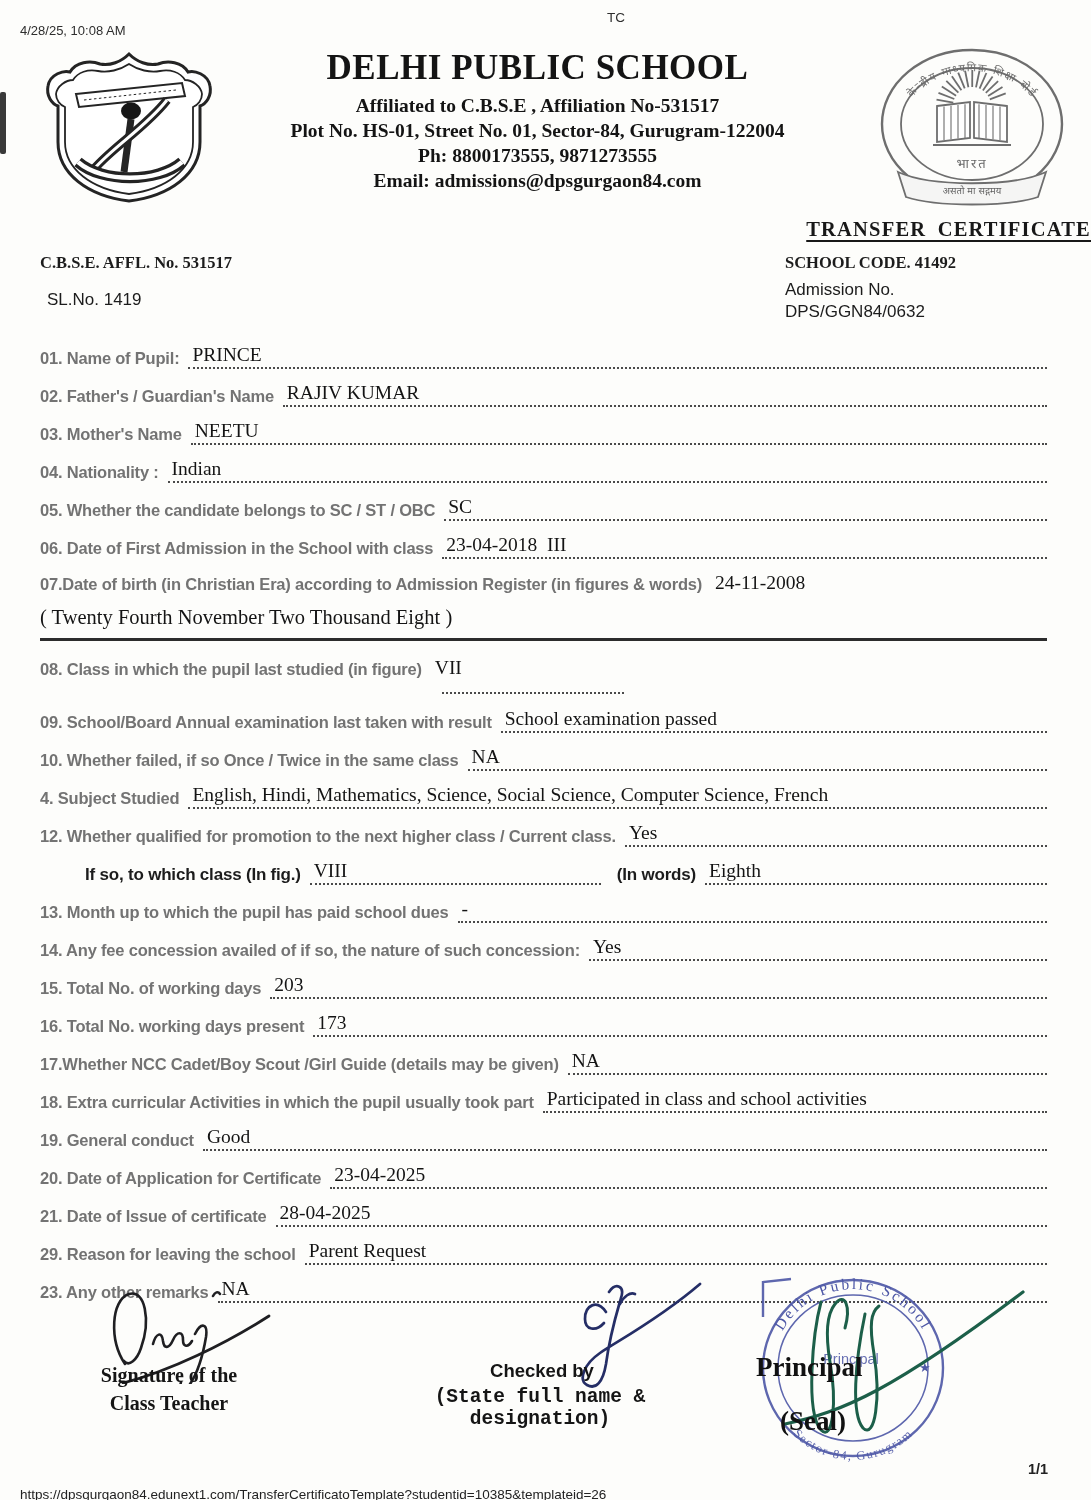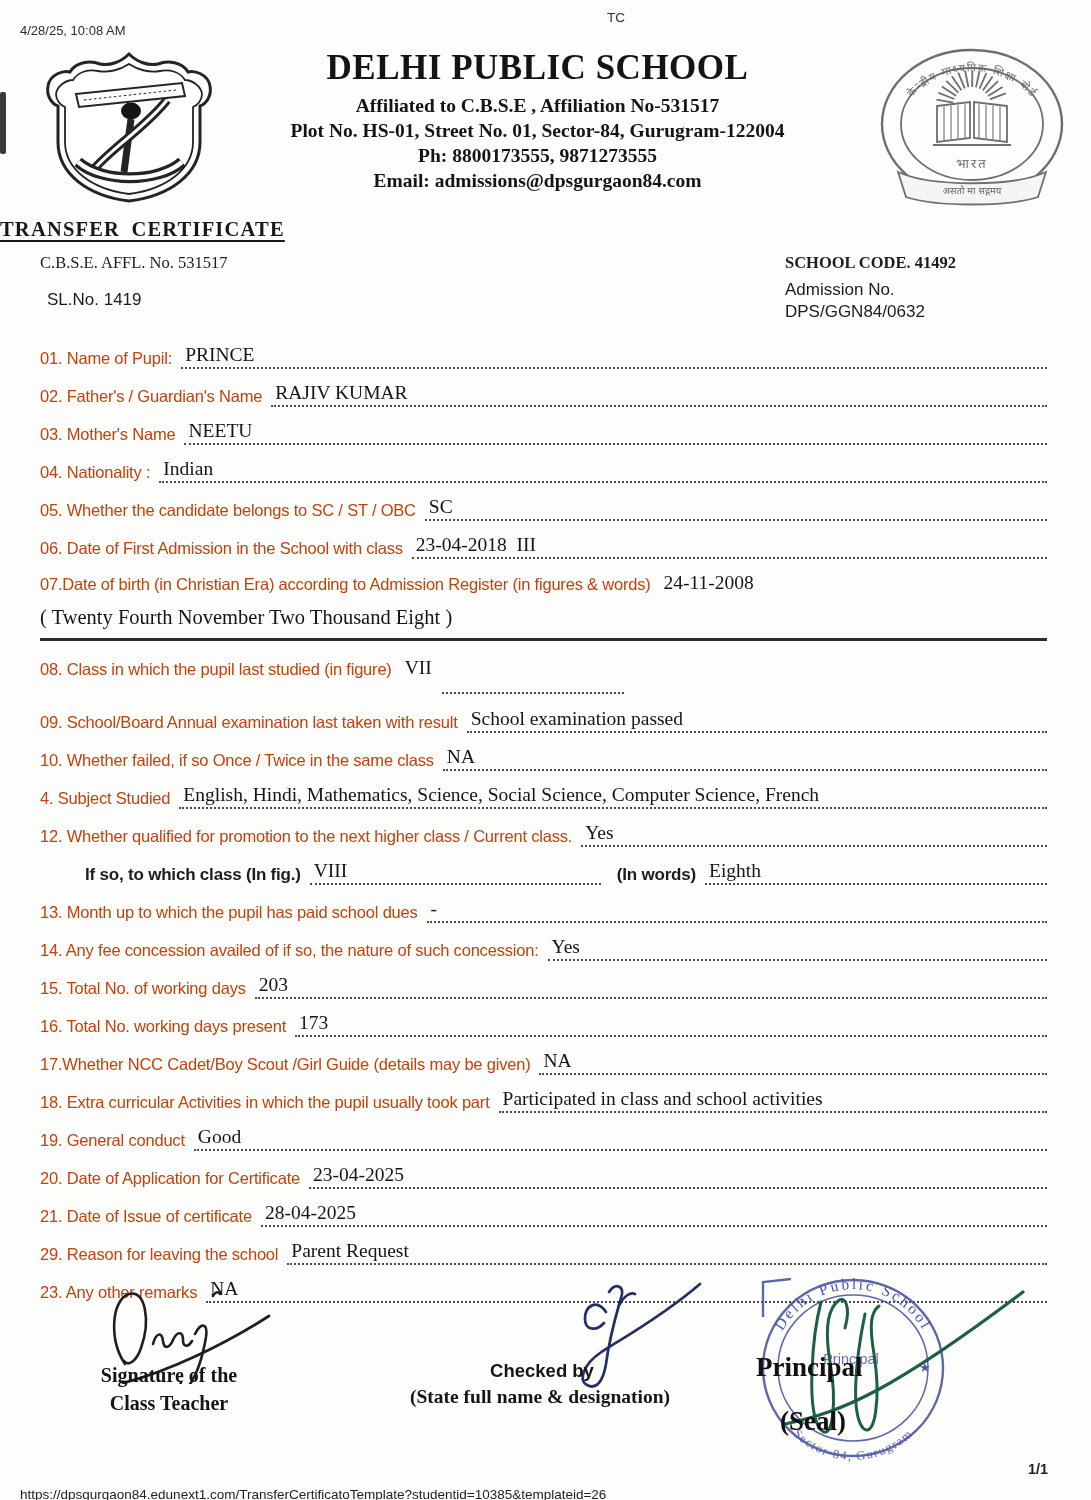--- a/index.html
+++ b/index.html
@@ -13,54 +13,54 @@
   .print-page{left:1028px;top:1461px;font-size:14.5px;font-weight:600;color:#222;}
   .scan-streak{left:0;top:92px;width:6px;height:62px;background:#161616;opacity:.85;border-radius:2px;}
   
   .school-info{left:245px;top:50px;width:585px;text-align:center;
                font-family:"Liberation Serif",serif;font-weight:bold;color:#141414;}
   .school-name{font-size:35px;letter-spacing:.5px;line-height:1.05;margin-bottom:7px;}
   .school-line{font-size:19.5px;line-height:1.28;}
   .dps-logo{left:42px;top:50px;}
   .cbse-logo{left:876px;top:44px;}
   
-  .cert-title{left:0;top:218px;width:100%;text-align:left;}
+  .cert-title{left:0;top:218px;width:100%;text-align:right;}
   .cert-title span{font-family:"Liberation Serif",serif;font-weight:bold;font-size:20.5px;
                    letter-spacing:1.2px;word-spacing:5px;text-decoration:underline;
                    text-underline-offset:4px;color:#181818;}
-  .meta-affl{left:40px;top:253px;font-family:"Liberation Serif",serif;font-weight:normal;font-size:16.5px;text-align:right;}
+  .meta-affl{left:40px;top:253px;font-family:"Liberation Serif",serif;font-weight:bold;font-size:16.5px;text-align:right;}
   .meta-sl{left:40px;top:290px;font-size:17px;margin-left:7px;}
   .meta-code{left:785px;top:253px;font-family:"Liberation Serif",serif;font-weight:bold;font-size:16.5px;}
   .meta-adm-label{left:785px;top:280px;font-size:17px;}
   .meta-adm-value{left:785px;top:302px;font-size:17px;}
   
   .fields{left:40px;top:342px;width:1007px;}
   .field-row{display:flex;align-items:flex-end;margin-bottom:11px;min-height:24px;}
-  .field-label{flex:0 0 auto;font-size:16.5px;font-weight:normal;line-height:1.35;
-               letter-spacing:-0.2px;white-space:pre-wrap;color:#c2410c;}
+  .field-label{flex:0 0 auto;font-size:16.5px;font-weight:bold;line-height:1.35;
+               letter-spacing:-0.2px;white-space:pre-wrap;color:#737373;}
   .value-wrap{flex:1 1 auto;display:flex;align-items:flex-end;border-bottom:2px dotted #4a4a4a;
               margin-left:9px;padding:0 2px 1px 4px;min-height:24px;}
   .value-wrap.no-line{border-bottom:none;}
   .field-value{font-family:"Liberation Serif",serif;font-size:19.5px;line-height:1.15;
                white-space:pre-wrap;color:#141414;}
   .words-line{font-family:"Liberation Serif",serif;font-size:20.5px;margin:1px 0 2px 0;color:#141414;}
   .full-rule{height:0;border-bottom:3px solid #2c2c2c;margin:9px 0 14px 0;}
   .short-line{width:182px;border-bottom:2px dotted #4a4a4a;height:2px;margin:-1px 0 12px 402px;}
   .sub-row{display:flex;align-items:flex-end;margin:2px 0 11px 45px;min-height:24px;}
   .sub-label{flex:0 0 auto;font-size:17px;font-weight:bold;letter-spacing:-0.2px;}
   .sub-wrap1{flex:0 0 auto;width:285px;display:flex;align-items:flex-end;
              border-bottom:2px dotted #4a4a4a;margin-left:9px;padding:0 2px 1px 4px;min-height:24px;}
   .sub-label2{flex:0 0 auto;margin-left:16px;}
   
   .sig-teacher{left:95px;top:1284px;}
   .lbl-teacher{left:85px;top:1362px;width:168px;text-align:center;font-family:"Liberation Serif",serif;
                font-weight:bold;font-size:20px;line-height:1.38;color:#151515;}
   .sig-checked{left:512px;top:1278px;}
   .lbl-checked{left:458px;top:1360px;width:168px;text-align:center;font-weight:bold;font-size:18.5px;color:#151515;}
-  .lbl-checked-sub{left:382px;top:1386px;width:316px;text-align:center;font-family:Liberation Serif, serif;
+  .lbl-checked-sub{left:382px;top:1386px;width:316px;text-align:center;font-family:Liberation Mono, monospace;
                    font-weight:bold;font-size:19.5px;color:#151515;}
   .stamp{left:733px;top:1262px;}
   .lbl-principal{left:756px;top:1352px;font-family:"Liberation Serif",serif;font-weight:bold;font-size:27px;color:#111;}
   .lbl-seal{left:780px;top:1386px;font-family:"Liberation Serif",serif;font-weight:bold;font-size:27px;color:#111;margin-top:20px;}
   .deva{font-family:"DejaVu Sans",sans-serif;}
 </style>
 </head>
 <body>
 
 <div class="page">

